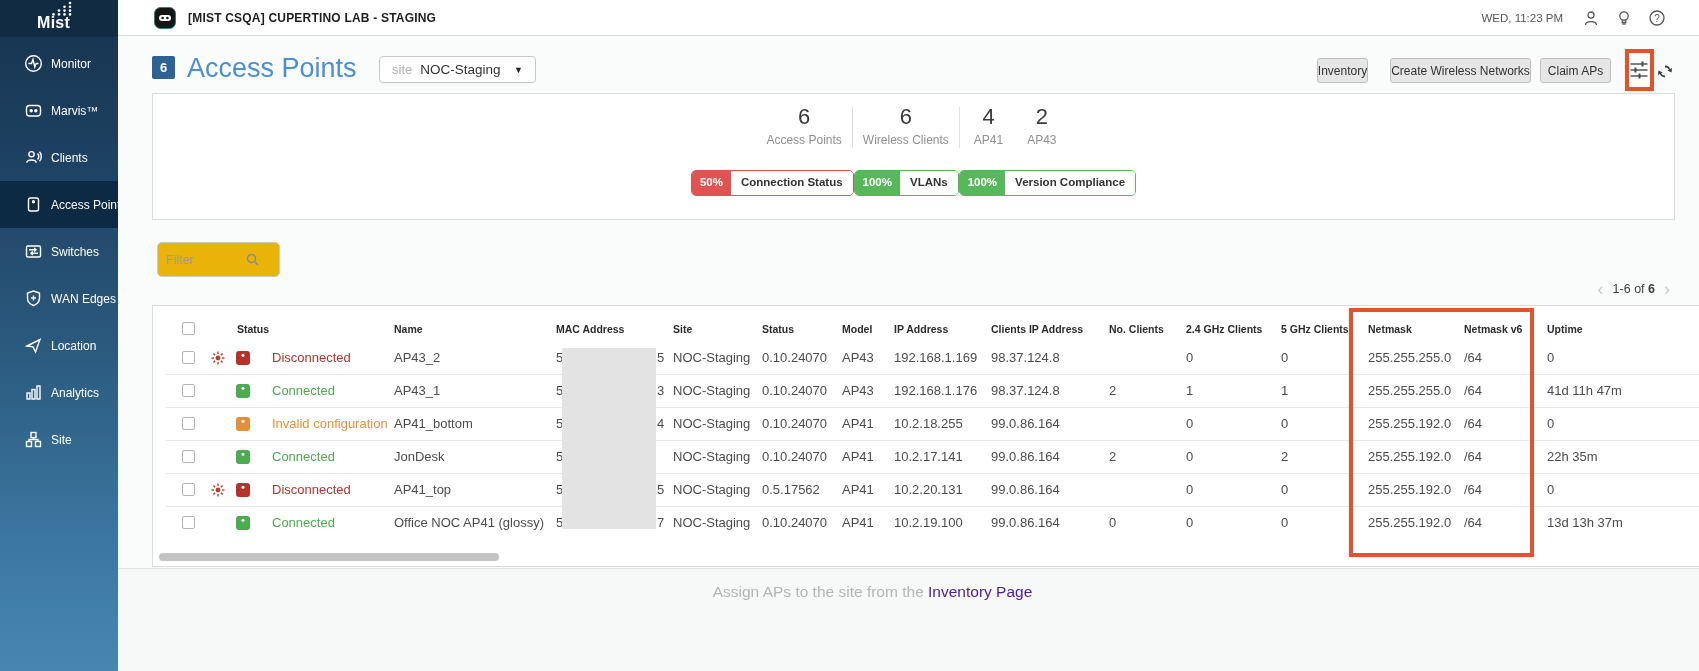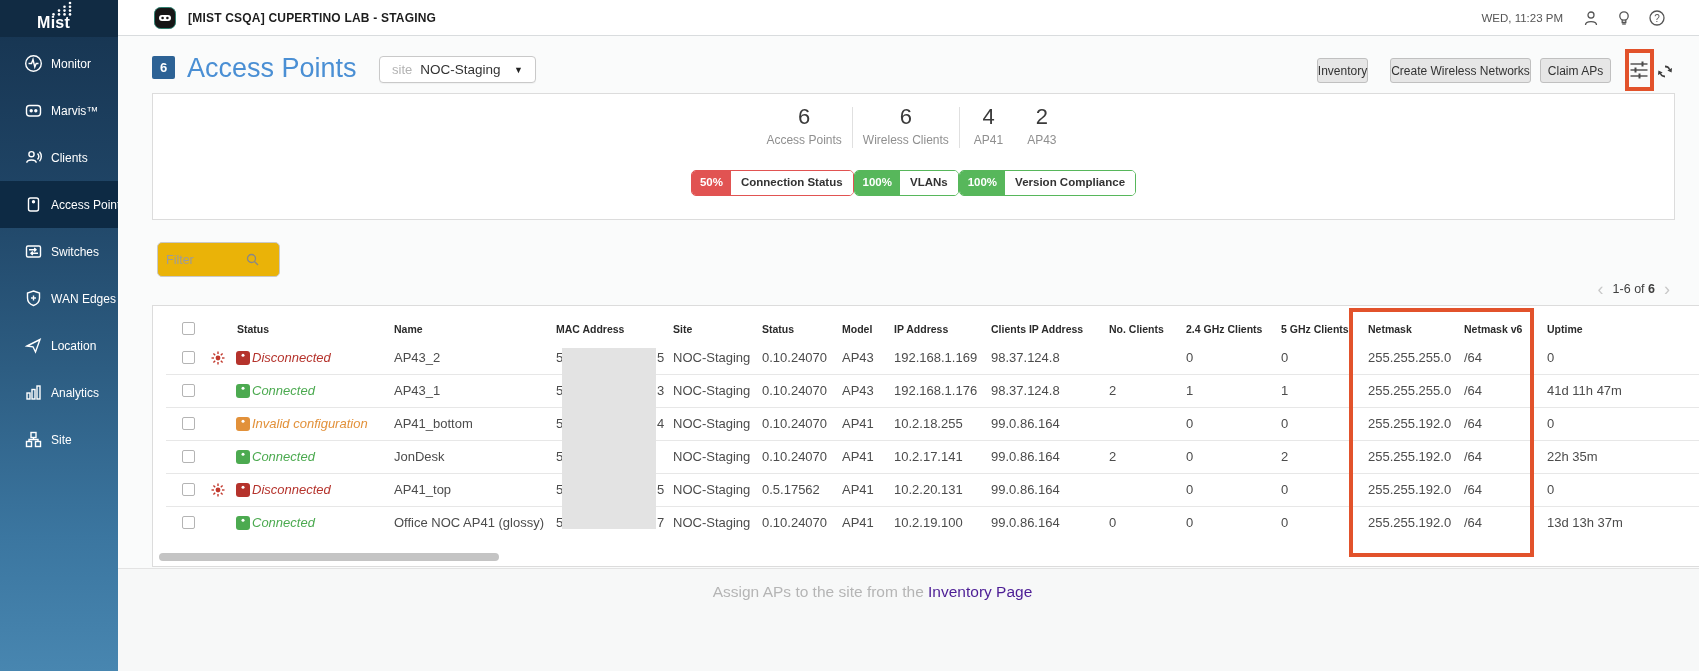--- a/index.html
+++ b/index.html
@@ -58,21 +58,21 @@
 .trow { display:grid; grid-template-columns:77px 157px 162px 117px 89px 80px 52px 97px 118px 77px 95px 87px 96px 83px 91px 1fr; align-items:center; }
 #thead { height:35px; padding-top:10px; font-size:10.5px; font-weight:700; color:#2b2b2b; }
 #thead .hc { padding-left:7px; white-space:nowrap; }
 #thead .hc.last { text-align:right; padding-right:7px; }
 .drow { height:33px; font-size:13px; color:#4c4c4c; position:relative; }
 .drow + .drow::before { content:''; position:absolute; left:13px; right:0; top:0; height:1px; background:#e7e7e7; }
 .drow .c { padding-left:7px; white-space:nowrap; }
 .cbx { width:13px; height:13px; border:1px solid #b4b4b4; border-radius:2px; background:#fff; margin-left:29px; }
 .statuscell { position:relative; display:flex; align-items:center; padding-left:0; }
 .statuscell .sq { margin-left:-1px; flex:none; display:flex; }
-.statuscell .stxt { margin-left:2px;font-style:italic; }
+.statuscell .stxt { margin-left:22px; }
 .statuscell .sun { position:absolute; left:-19px; top:50%; margin-top:-7px; display:flex; }
 .maccell { position:relative; }
 .mactail { position:absolute; left:108px; top:50%; margin-top:-8px; z-index:6; }
 #macblock { position:absolute; left:409px; top:42px; width:94px; height:181px; background:#e3e3e3; z-index:5; }
 #annot2 { position:absolute; left:1196px; top:2px; width:185px; height:249px; border:4px solid #e2522b; z-index:10; pointer-events:none; }
 #hscroll { position:absolute; left:6px; bottom:5px; width:340px; height:8px; border-radius:4px; background:#c4c4c4; z-index:7; }
 
 #footer { position:absolute; left:118px; top:568px; width:1581px; height:103px; background:#f7f8f8; border-top:1px solid #e3e3e3; }
 #footer-text { position:relative; left:-36px; margin-top:14px; text-align:center; font-size:15.5px; color:#b5b5b5; }
 #footer-text a { color:#4c1d95; text-decoration:none; }

